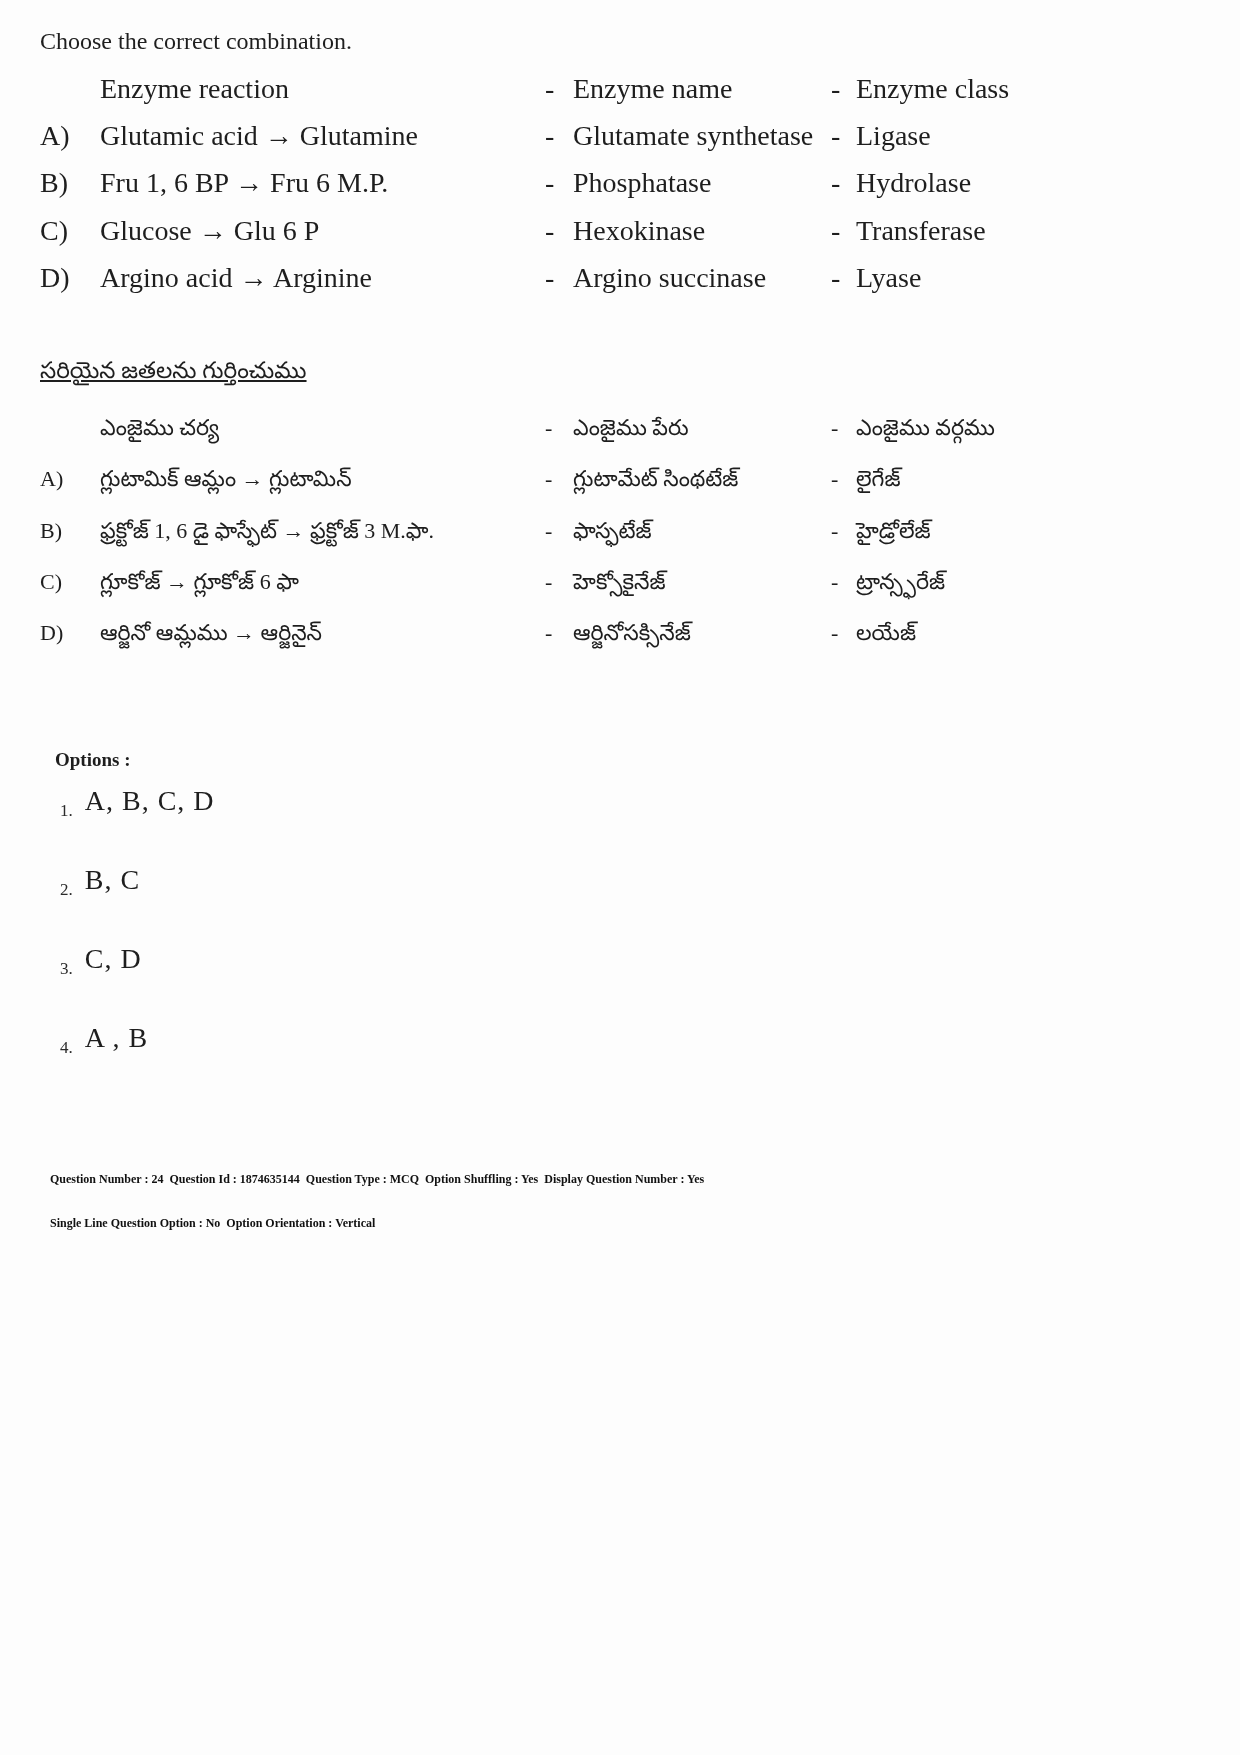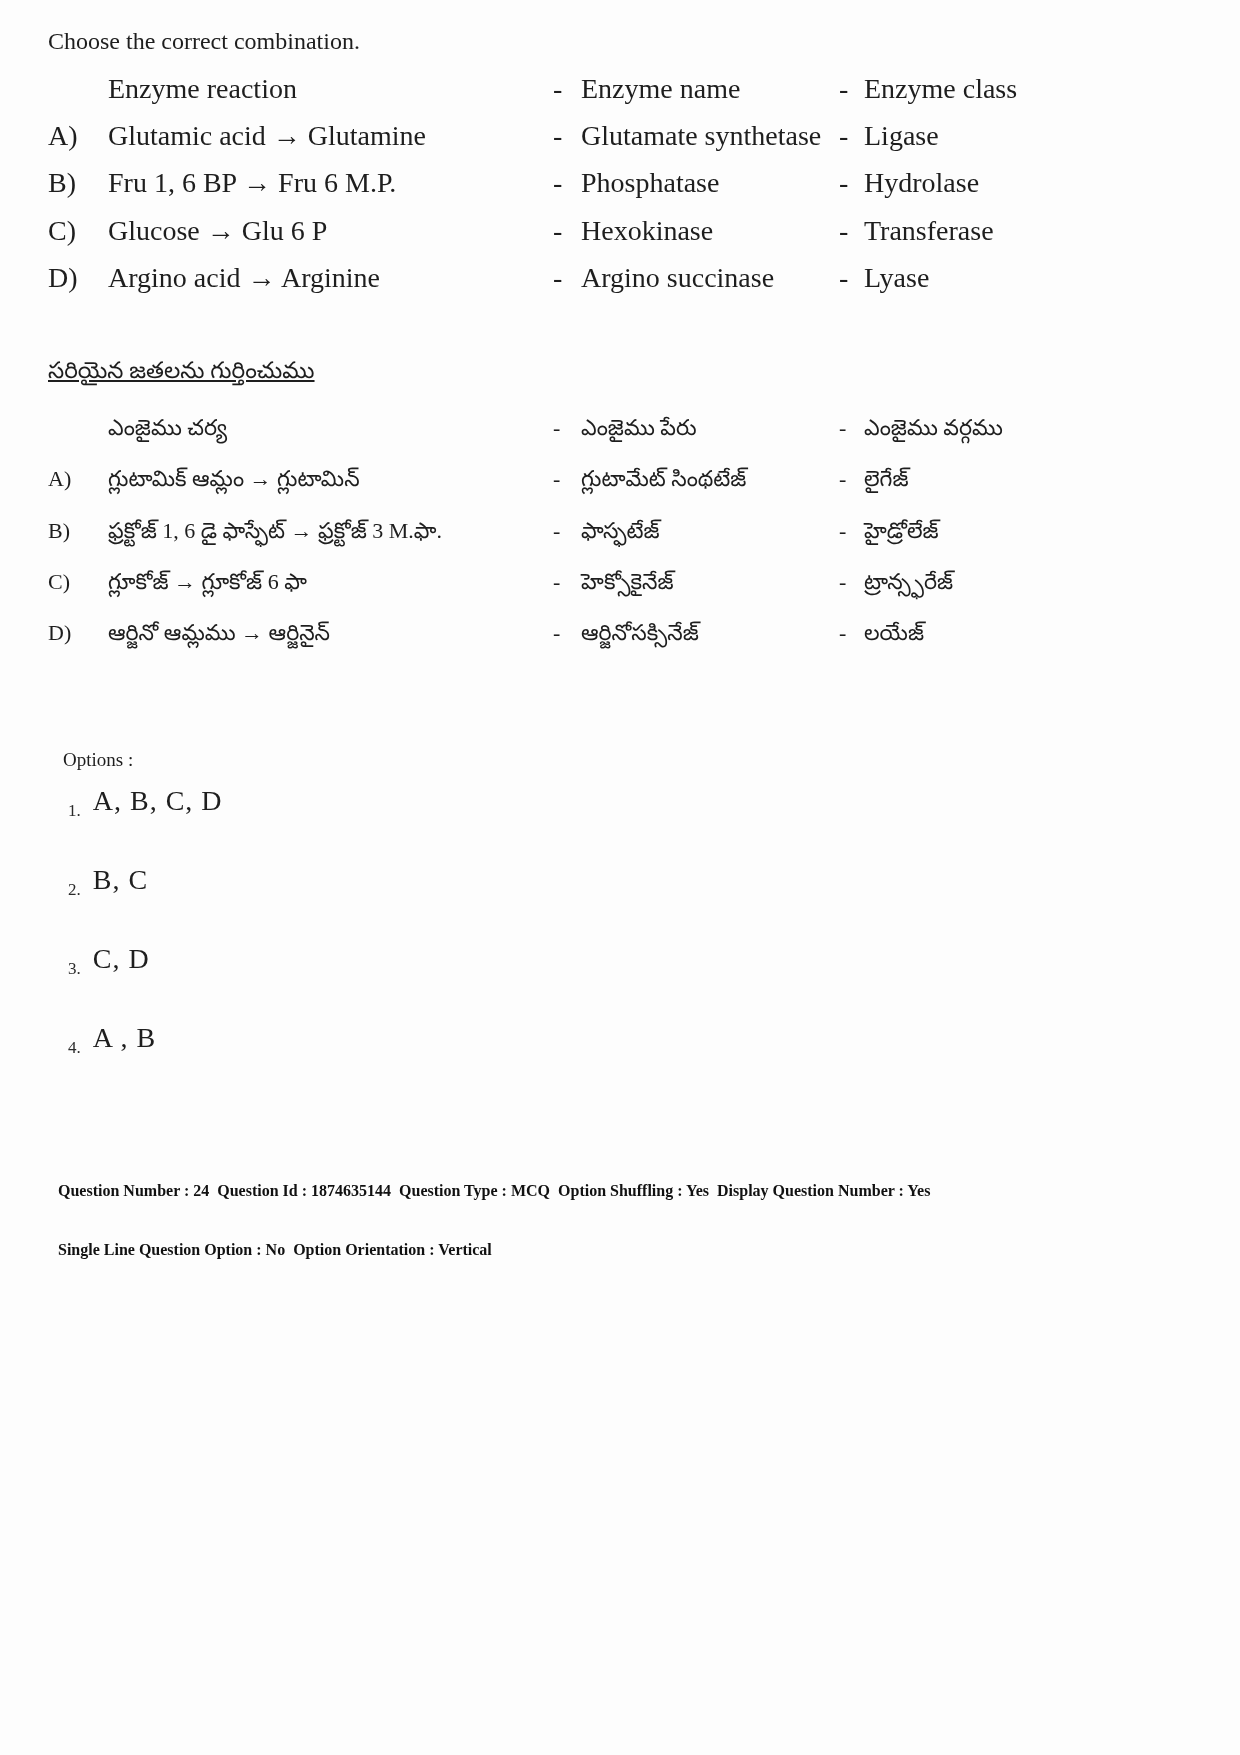--- a/index.html
+++ b/index.html
@@ -3,21 +3,21 @@
 <meta charset="utf-8">
 <style>
   html,body{margin:0;padding:0;}
   body{
     width:1240px;height:1755px;
     background:#fdfdfd;
     color:#1e1e1e;
     font-family:"Liberation Serif", serif;
     -webkit-font-smoothing:antialiased;
   }
-  .page{padding:28px 36px 0 40px;box-sizing:border-box;margin-left:8px;}
+  .page{padding:28px 36px 0 40px;box-sizing:border-box;}
 
   
   .qrow{
     display:grid;
     grid-template-columns:60px 445px 28px 258px 25px auto;
     align-items:baseline;
     margin-bottom:15px;
     font-size:28px;
     line-height:1.15;
   }
@@ -26,21 +26,21 @@
 
   .prompt{font-size:24px;margin:0 0 18px 0;}
   .te-section{margin-top:64px;}
   .te .prompt{font-size:23px;margin-bottom:26px;text-decoration:underline;}
 
   .dash{text-align:left;}
 
   
   .options{margin-top:104px;}
   .options-heading{
-    font-weight:normal;
+    font-weight:bold;
     font-size:19px;
     margin:0 0 14px 15px;
     font-family:"Liberation Serif", serif;
   }
   .option{
     display:flex;
     align-items:flex-end;
     gap:12px;
     margin-bottom:47px;
     margin-left:20px;
@@ -48,21 +48,21 @@
   }
   .opt-num{font-size:17px;color:#2a2a2a;position:relative;top:4px;}
   .opt-text{font-size:28px;letter-spacing:1px;}
 
   
   .footer{
     margin-top:88px;
     margin-left:-15px;
     padding-left:25px;
     font-weight:bold;
-    font-size:16px;
+    font-size:12px;
     line-height:1.22;
     color:#111;
     white-space:pre-wrap;
     width:1180px;
   }
 </style>
 </head>
 <body>
 
 <div class="page">

